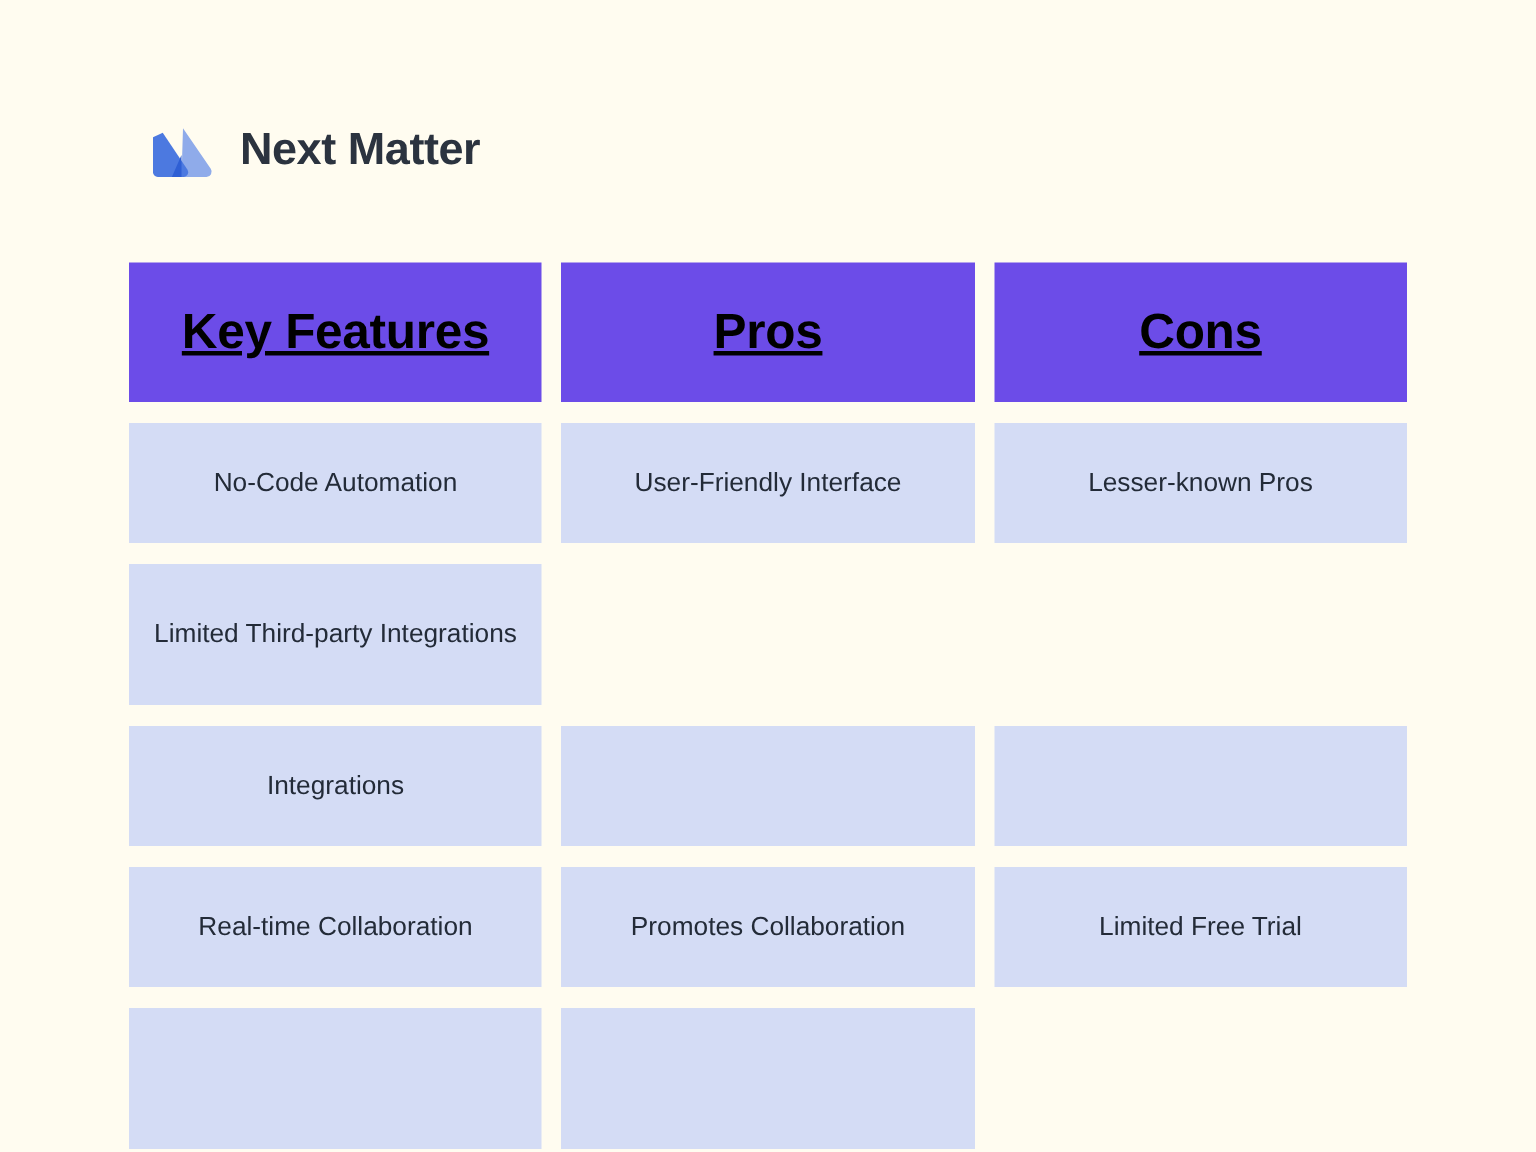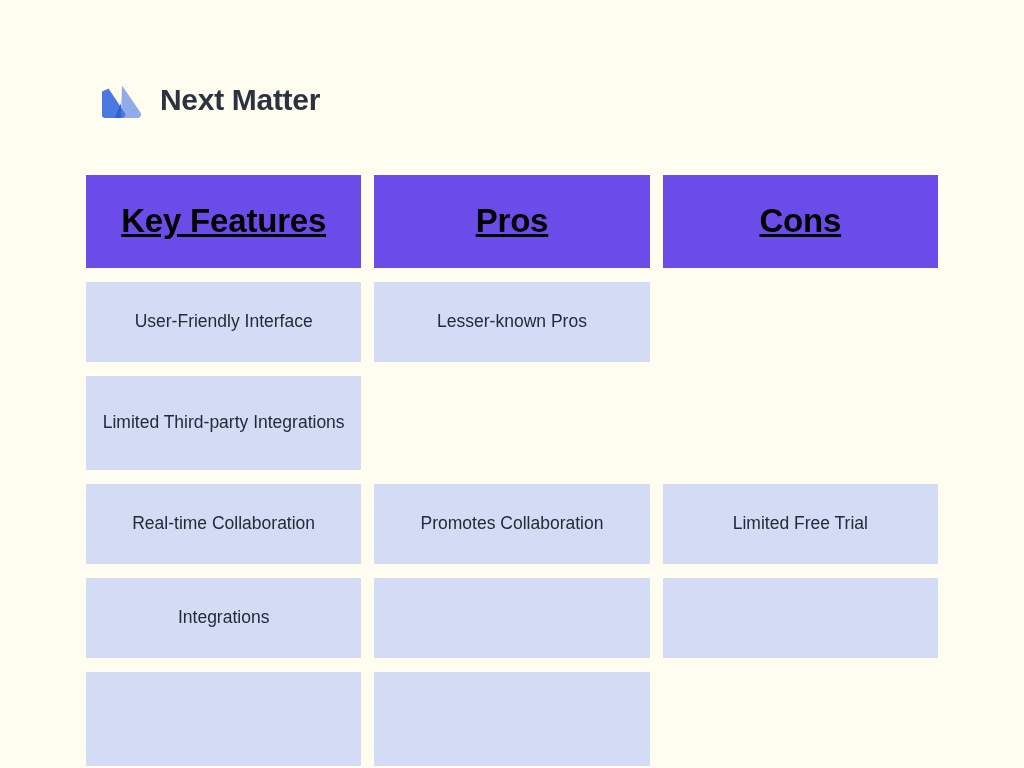--- a/index.html
+++ b/index.html
@@ -120,54 +120,57 @@
       <div class="head-cell">
         <span>Pros</span>
       </div>
       <div class="head-cell">
         <span>Cons</span>
       </div>
     </div>
 
     <div class="row">
       <div class="cell">
+        <span>No-Code Automation</span>
+      </div>
+      <div class="cell">
         <span>User-Friendly Interface</span>
       </div>
       <div class="cell">
         <span>Lesser-known Pros</span>
       </div>
     </div>
 
     <div class="row tall">
       <div class="cell">
         <span>Limited Third-party Integrations</span>
       </div>
     </div>
 
     <div class="row">
       <div class="cell">
+        <span>Integrations</span>
+      </div>
+      <div class="cell">
+        <span></span>
+      </div>
+      <div class="cell">
+        <span></span>
+      </div>
+    </div>
+
+    <div class="row">
+      <div class="cell">
         <span>Real-time Collaboration</span>
       </div>
       <div class="cell">
         <span>Promotes Collaboration</span>
       </div>
       <div class="cell">
         <span>Limited Free Trial</span>
-      </div>
-    </div>
-
-    <div class="row">
-      <div class="cell">
-        <span>Integrations</span>
-      </div>
-      <div class="cell">
-        <span></span>
-      </div>
-      <div class="cell">
-        <span></span>
       </div>
     </div>
 
     <div class="row tall">
       <div class="cell">
         <span></span>
       </div>
       <div class="cell">
         <span></span>
       </div>

